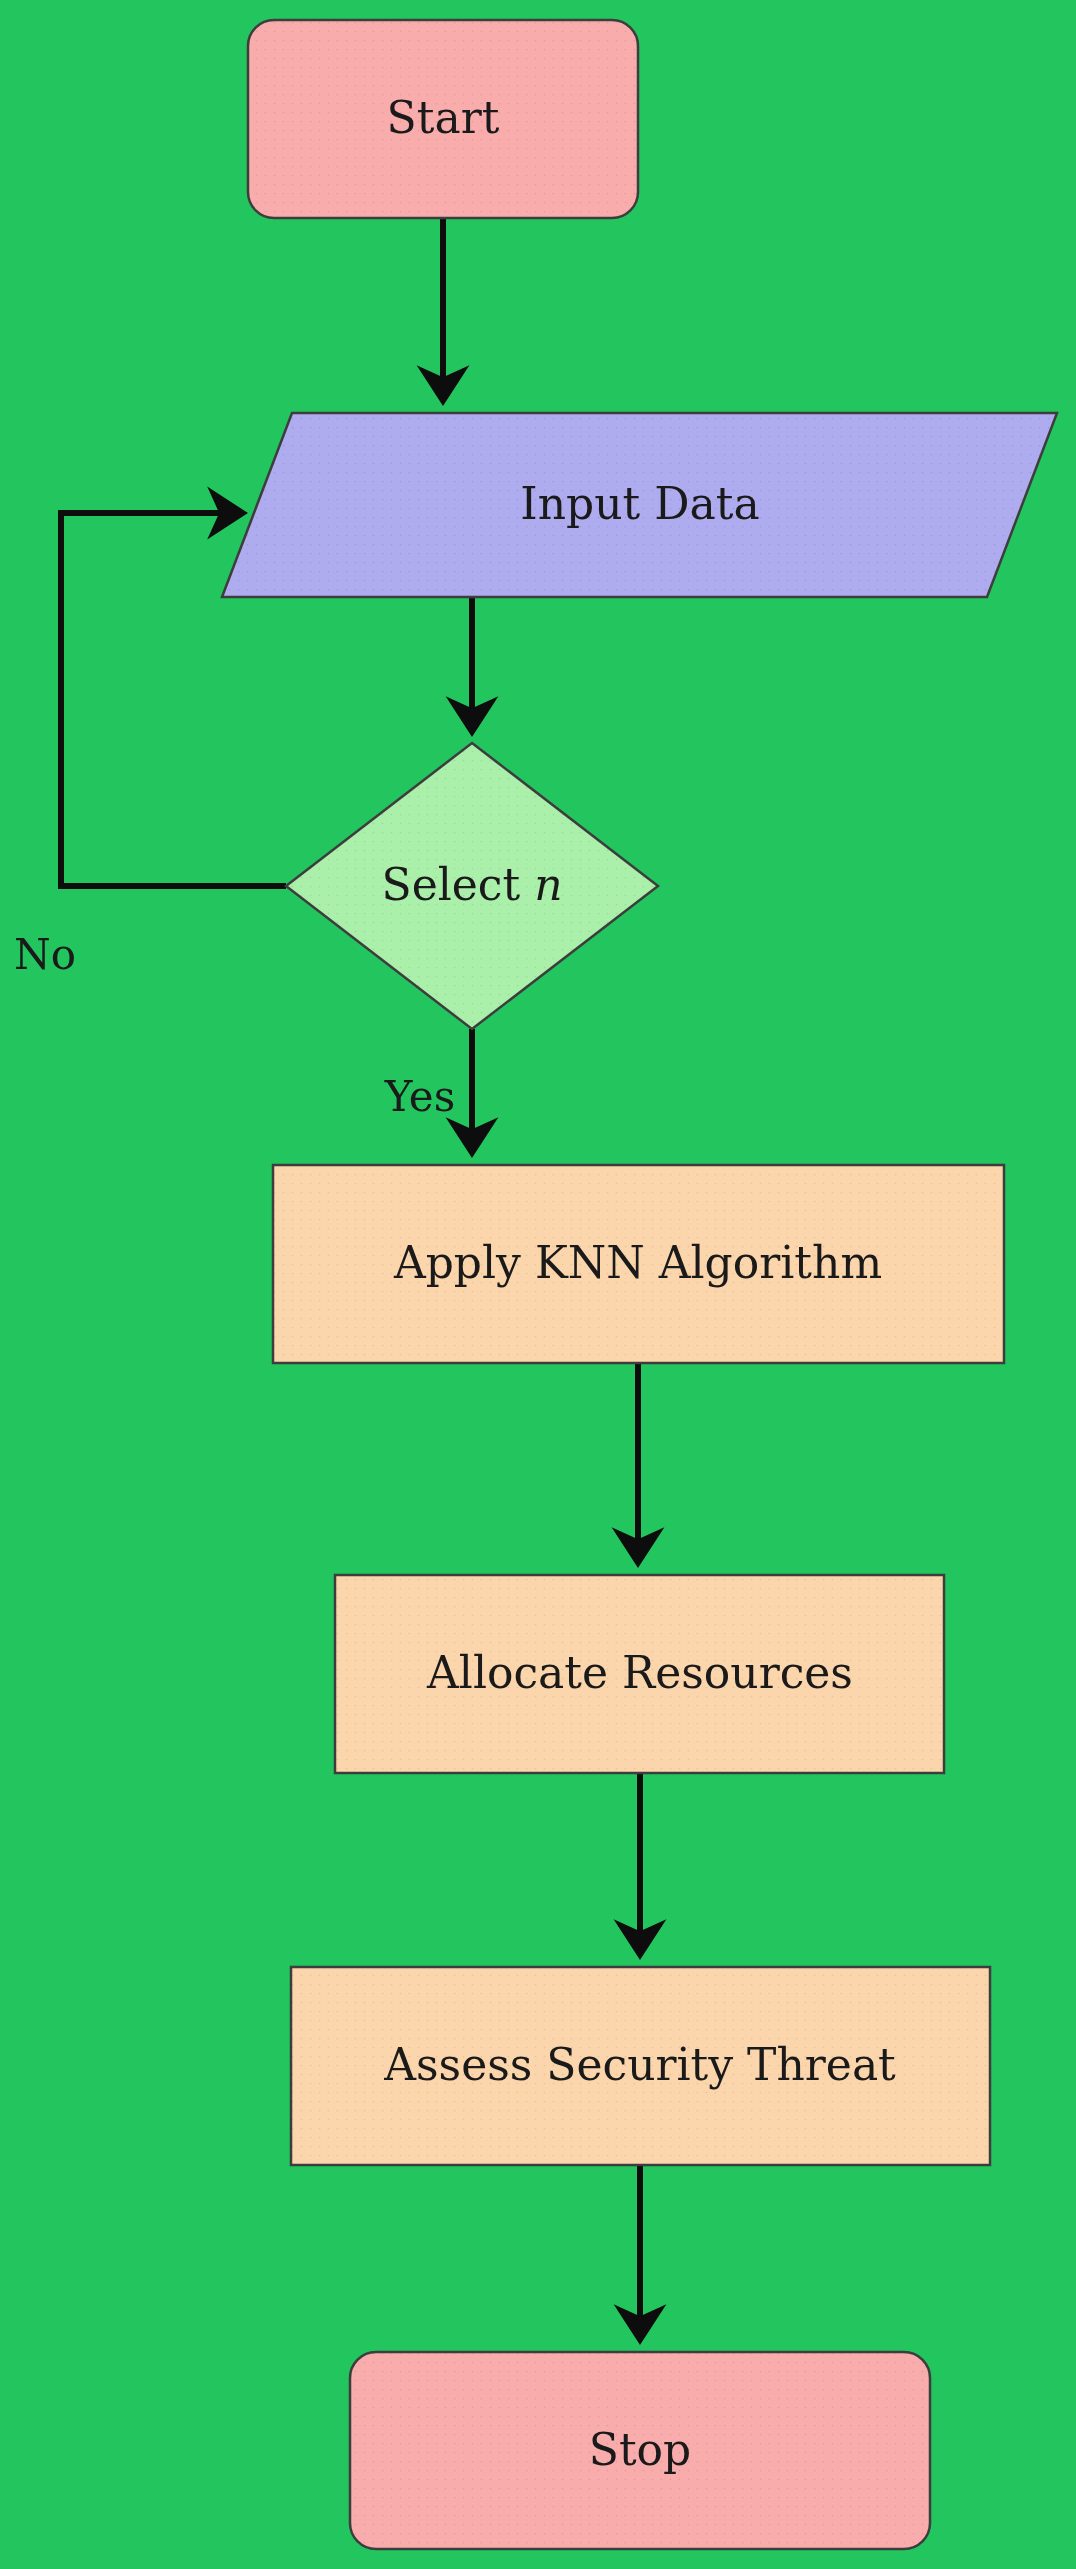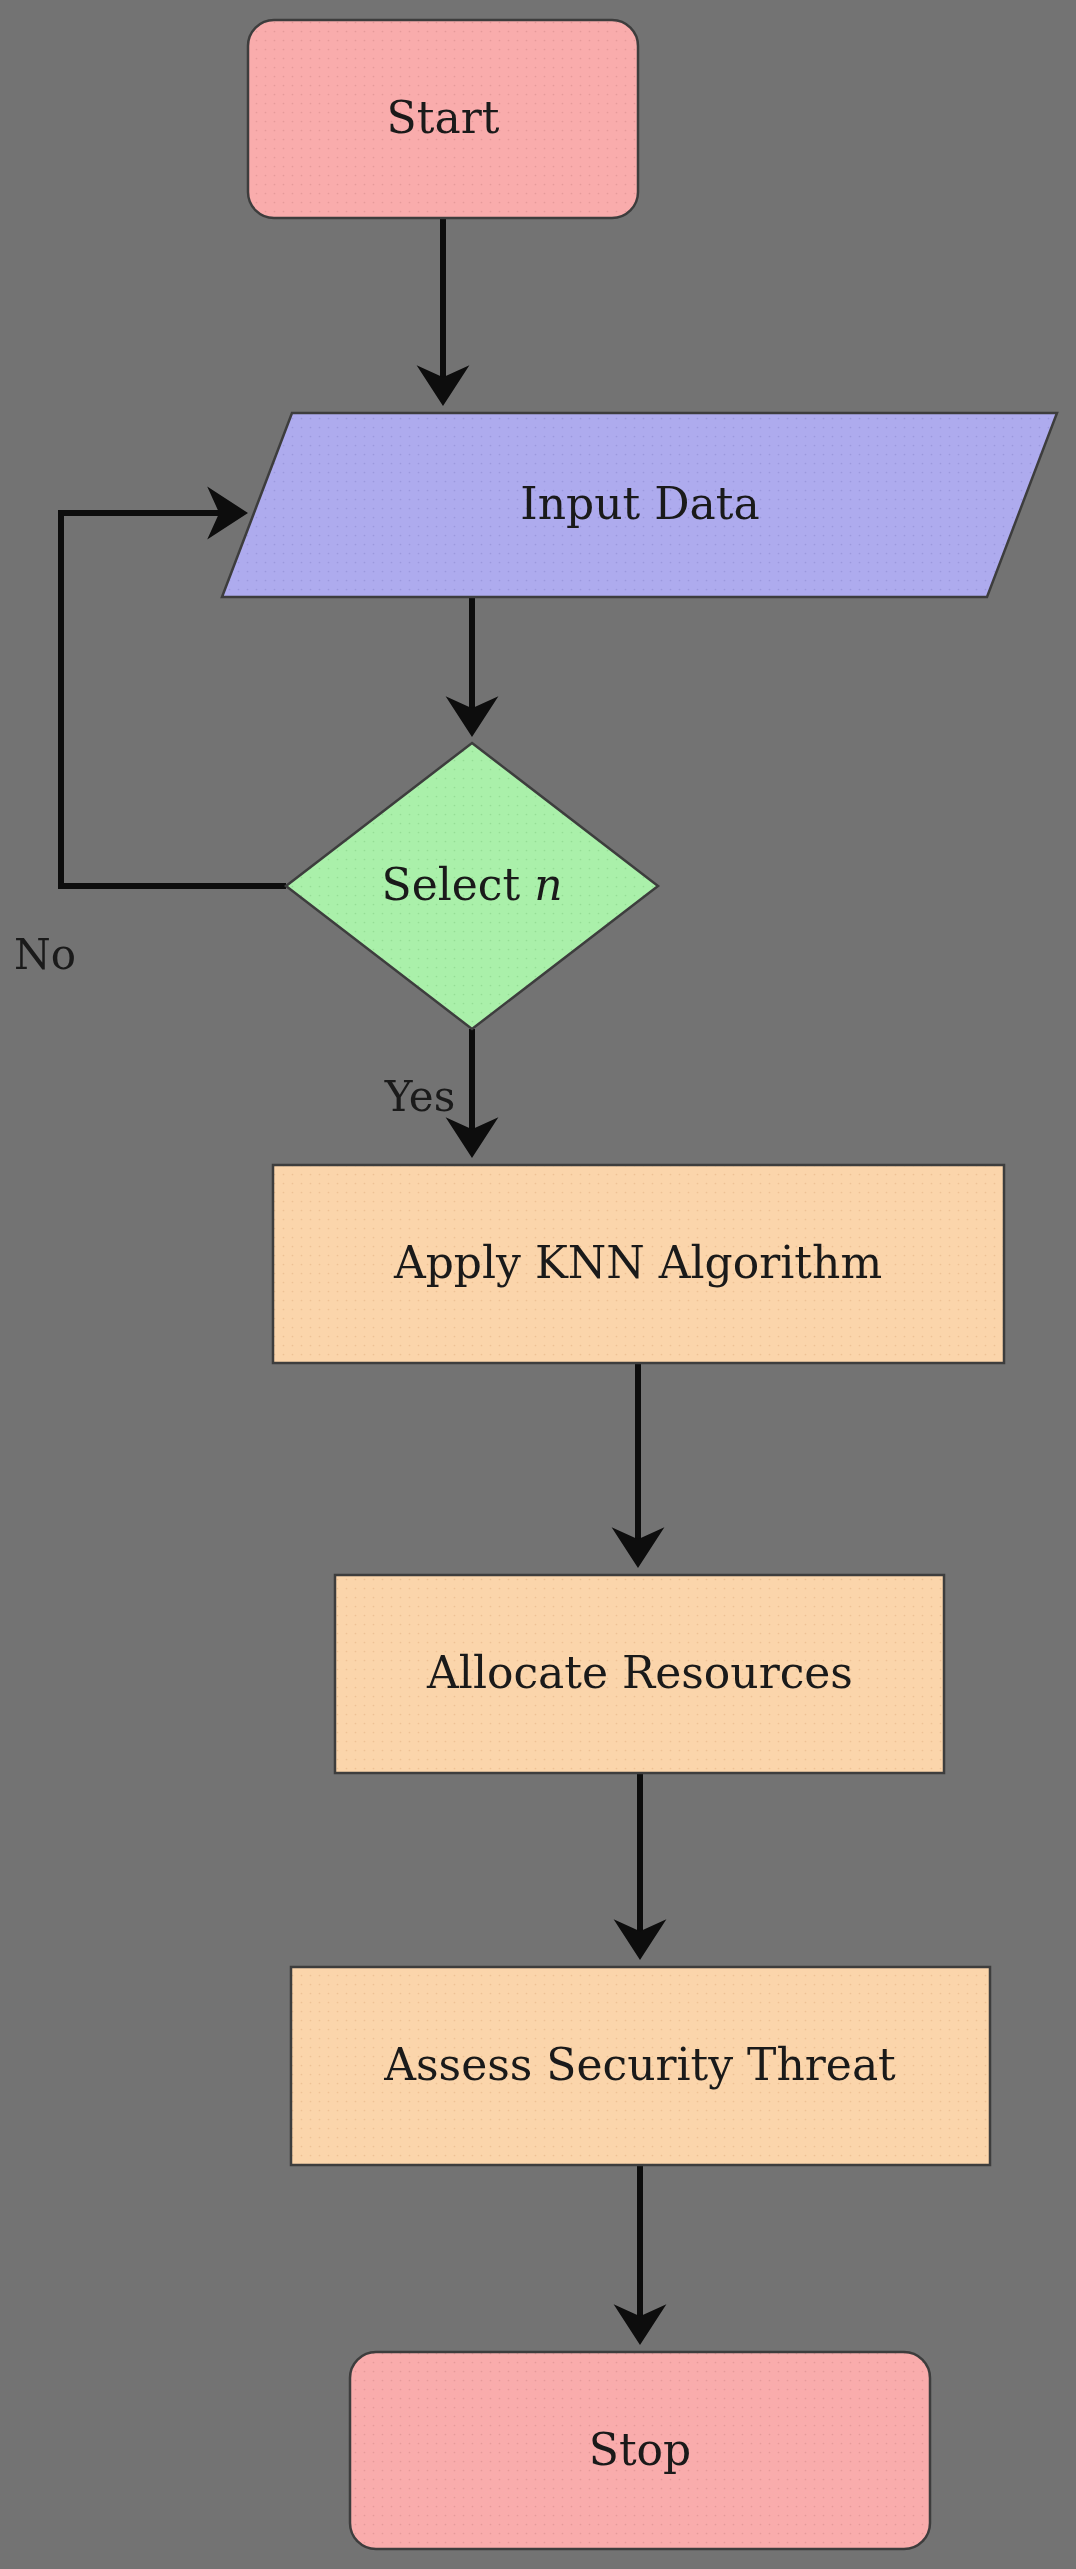--- a/index.html
+++ b/index.html
@@ -5,21 +5,21 @@
 <style>
   html,body{margin:0;padding:0;background:#ffffff;}
   body{
     font-family:"DejaVu Serif","Liberation Serif",serif;
     color:#000000;
   }
   #canvas{
     position:relative;
     width:1076px;
     height:2569px;
-    background:#737373;
+    background:#22c55e;
     overflow:hidden;
   }
   svg#flow{
     position:absolute;
     left:0; top:0;
     width:1076px;
     height:2569px;
   }
   .node-label{
     font-family:"DejaVu Serif","Liberation Serif",serif;

